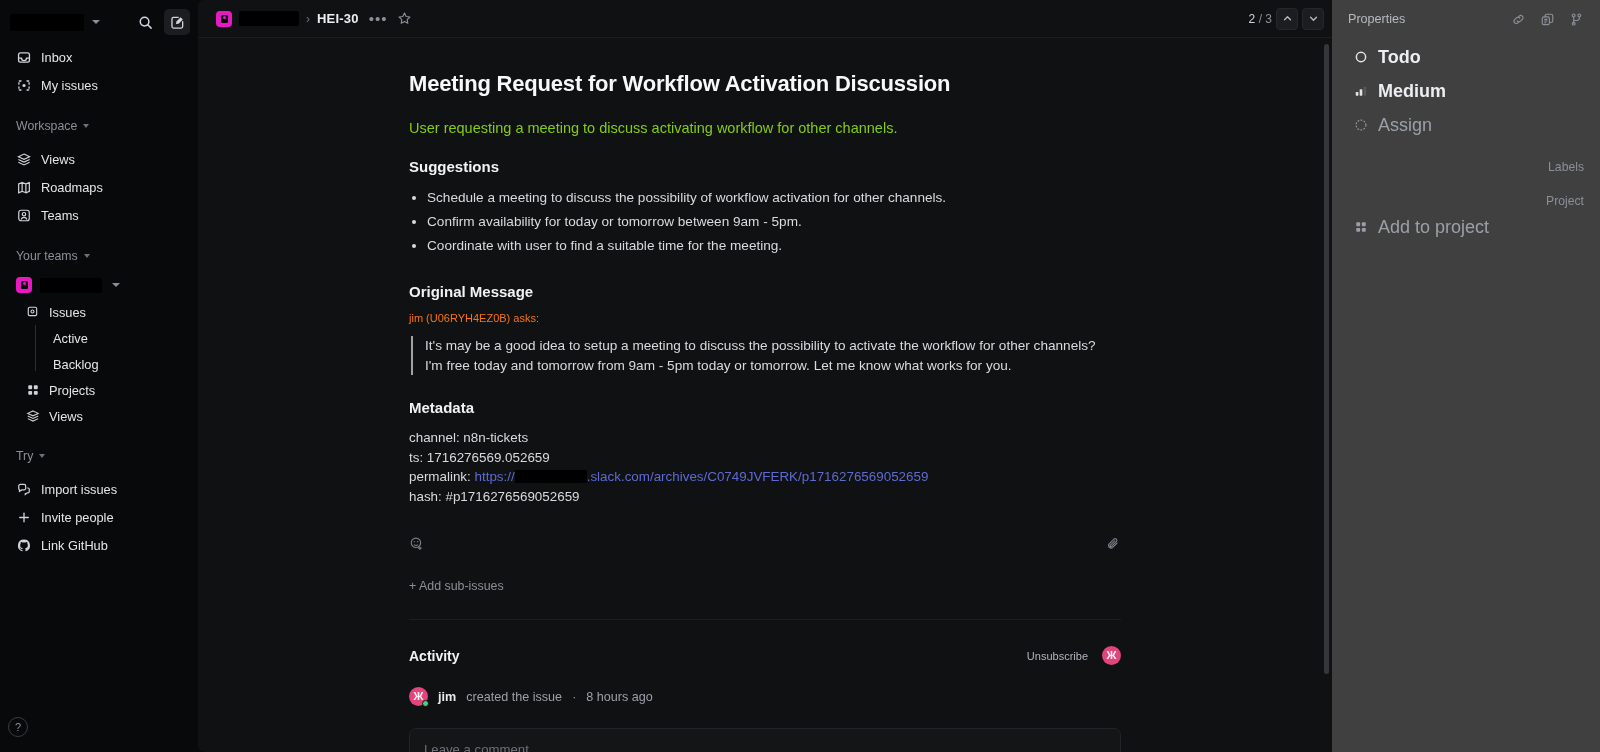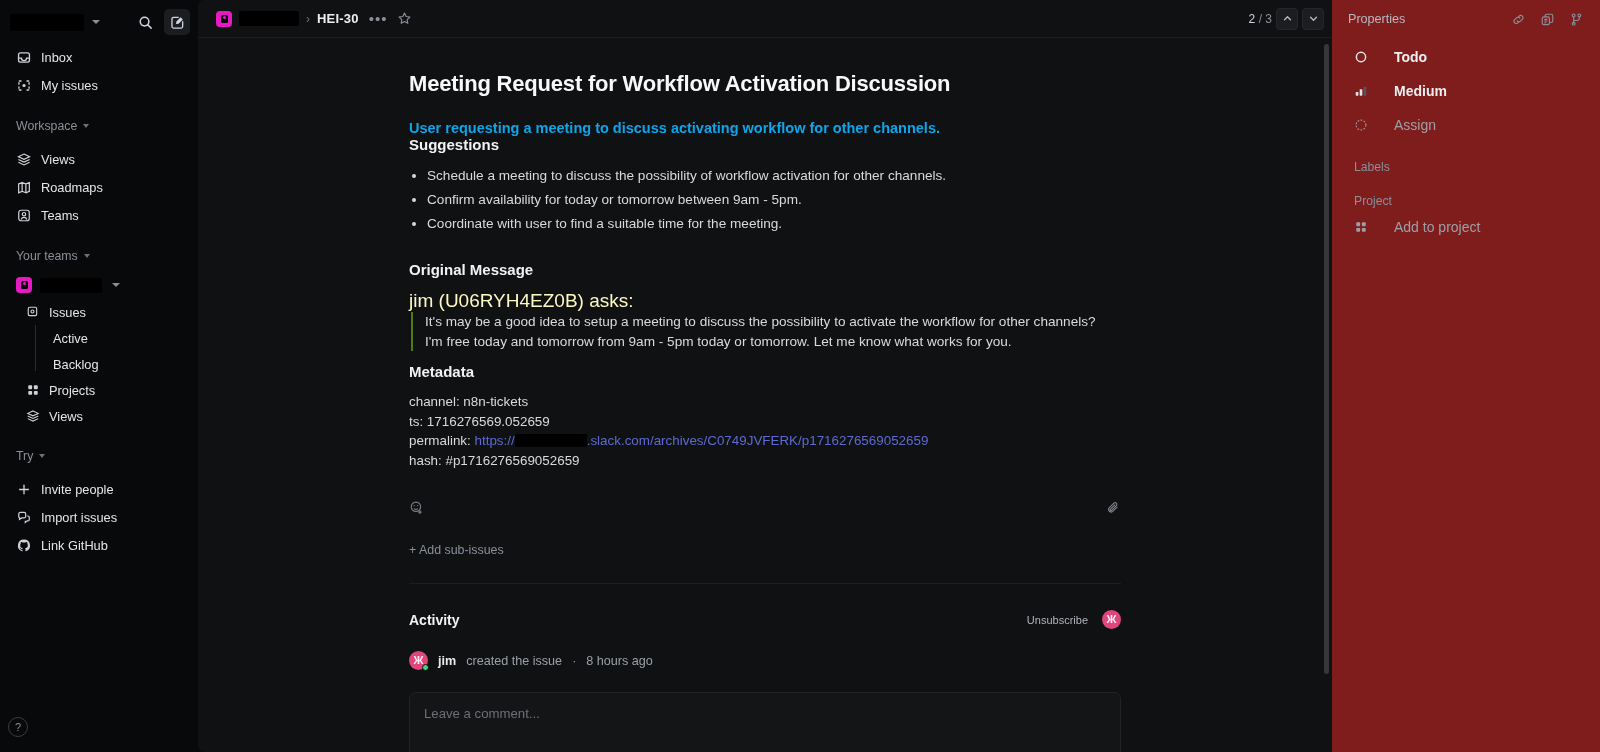--- a/index.html
+++ b/index.html
@@ -139,30 +139,30 @@
     overflow: hidden;
   }
   .doc {
     width: 712px; margin: 0 auto; padding-top: 32px;
     color: #e6e6e6;
   }
   h1.issue-title {
     font-size: 22px; line-height: 28px; font-weight: 700;
     color: #f7f8f8; margin-bottom: 22px; letter-spacing: -.2px;
   }
-  .lead { font-size: 14.5px; font-weight: 700; color: #0ea5e9; }
+  .lead { font-size: 14.5px; font-weight: 400; color: #84cc16; margin-bottom: 22px; }
   h2.sec { font-size: 15px; font-weight: 700; color: #f1f2f3; margin: 0 0 12px; }
   ul.bullets { margin: 0 0 26px 18px; }
   ul.bullets li {
     font-size: 13.6px; line-height: 22px; color: #d9dadd; margin-bottom: 2px;
   }
-  .asks { font-size: 19px; color: #fef9c3; margin-bottom: 0; }
+  .asks { font-size: 11px; color: #f97316; margin-bottom: 12px; }
   blockquote {
-    border-left: 2px solid #4d7c0f;
-    padding-left: 12px; margin: 0 0 12px 2px;
+    border-left: 2px solid #a3a3a3;
+    padding-left: 12px; margin: 0 0 24px 2px;
   }
   blockquote p { font-size: 13.6px; line-height: 19.5px; color: #d9dadd; }
   .meta-line { font-size: 13.4px; line-height: 19.6px; color: #d9dadd; }
   .meta-link { color: #5e6ad2; }
   .url-redact {
     display: inline-block; width: 72px; height: 13px;
     background: #000; vertical-align: -2px; border-radius: 1px;
   }
   .react-row {
     display: flex; align-items: center; justify-content: space-between;
@@ -205,37 +205,37 @@
   
   .vscroll {
     position: absolute; right: 3px; top: 6px;
     width: 5px; height: 630px; border-radius: 3px;
     background: #35373b;
   }
 
   
   #props {
     width: 268px; flex: 0 0 268px; height: 752px;
-    background: #7f1d1d; padding: 0 16px;
+    background: #404040; padding: 0 16px;
   }
   .props-head {
     height: 38px; display: flex; align-items: center;
     color: #b5b9c0; font-size: 12.6px;
   }
   .props-head .spacer { flex: 1; }
   .props-head .ic { color: #8a8f98; margin-left: 14px; display: flex; }
   .prop-row {
     display: flex; align-items: center; gap: 10px;
     height: 30px; margin-top: 4px; padding: 0 6px;
     border-radius: 5px;
   }
-  .prop-row .lbl { font-size: 14px; font-weight: 600; color: #eceef1; margin-left: 16px; }
+  .prop-row .lbl { font-size: 18px; font-weight: 600; color: #eceef1; }
   .prop-row.muted .lbl { color: #9ba0a8; font-weight: 500; }
   .prop-group-title {
-    color: #8a8f98; font-size: 12.2px; margin: 20px 0 2px 6px;
+    color: #8a8f98; font-size: 12.2px; margin: 20px 0 2px 6px; text-align: right;
   }
   svg { display: block; }
 </style>
 </head>
 <body>
 
 <div id="sidebar">
 
   <div class="ws-header">
     <div class="ws-name-redact"></div>
@@ -347,32 +347,32 @@
     </div>
   </div>
 
   <div class="section-head">
     <span>Try</span>
     <span class="tri"></span>
   </div>
 
   <div class="nav-group">
     <div class="nav-item">
+      <svg width="15" height="15" viewBox="0 0 16 16" fill="none" stroke="#cfd2d8" stroke-width="1.3">
+        <path d="M2.4 4.2a1.6 1.6 0 0 1 1.6-1.6h4.2a1.6 1.6 0 0 1 1.6 1.6v2.6a1.6 1.6 0 0 1-1.6 1.6H5.6L3.2 10V8.4a1.6 1.6 0 0 1-.8-1.6z"></path>
+        <path d="M11.4 6.4h.9a1.3 1.3 0 0 1 1.3 1.3v2.6a1.3 1.3 0 0 1-1.3 1.3h-.9l-2 1.6v-1.6"></path>
+      </svg>
+      <span>Import issues</span>
+    </div>
+    <div class="nav-item">
       <svg width="15" height="15" viewBox="0 0 16 16" stroke="#cfd2d8" stroke-width="1.4" stroke-linecap="round">
         <line x1="8" y1="3.4" x2="8" y2="12.6"></line>
           <line x1="3.4" y1="8" x2="12.6" y2="8"></line>
       </svg>
       <span>Invite people</span>
-    </div>
-    <div class="nav-item">
-      <svg width="15" height="15" viewBox="0 0 16 16" fill="none" stroke="#cfd2d8" stroke-width="1.3">
-        <path d="M2.4 4.2a1.6 1.6 0 0 1 1.6-1.6h4.2a1.6 1.6 0 0 1 1.6 1.6v2.6a1.6 1.6 0 0 1-1.6 1.6H5.6L3.2 10V8.4a1.6 1.6 0 0 1-.8-1.6z"></path>
-        <path d="M11.4 6.4h.9a1.3 1.3 0 0 1 1.3 1.3v2.6a1.3 1.3 0 0 1-1.3 1.3h-.9l-2 1.6v-1.6"></path>
-      </svg>
-      <span>Import issues</span>
     </div>
     <div class="nav-item">
       <svg width="15" height="15" viewBox="0 0 16 16" fill="#cfd2d8">
         <path d="M8 1.6a6.4 6.4 0 0 0-2 12.5c.3.05.43-.14.43-.31v-1.1c-1.78.39-2.16-.86-2.16-.86-.29-.74-.71-.94-.71-.94-.58-.4.04-.39.04-.39.64.05.98.66.98.66.57.98 1.5.7 1.87.53.06-.41.22-.7.4-.86-1.42-.16-2.92-.71-2.92-3.16 0-.7.25-1.27.66-1.72-.07-.16-.29-.81.06-1.7 0 0 .54-.17 1.76.66a6.1 6.1 0 0 1 3.2 0c1.22-.83 1.76-.66 1.76-.66.35.89.13 1.54.06 1.7.41.45.66 1.02.66 1.72 0 2.46-1.5 3-2.93 3.16.23.2.43.58.43 1.18v1.75c0 .17.12.37.44.31A6.4 6.4 0 0 0 8 1.6z"></path>
       </svg>
       <span>Link GitHub</span>
     </div>
   </div>
 
   <div class="help-btn">

